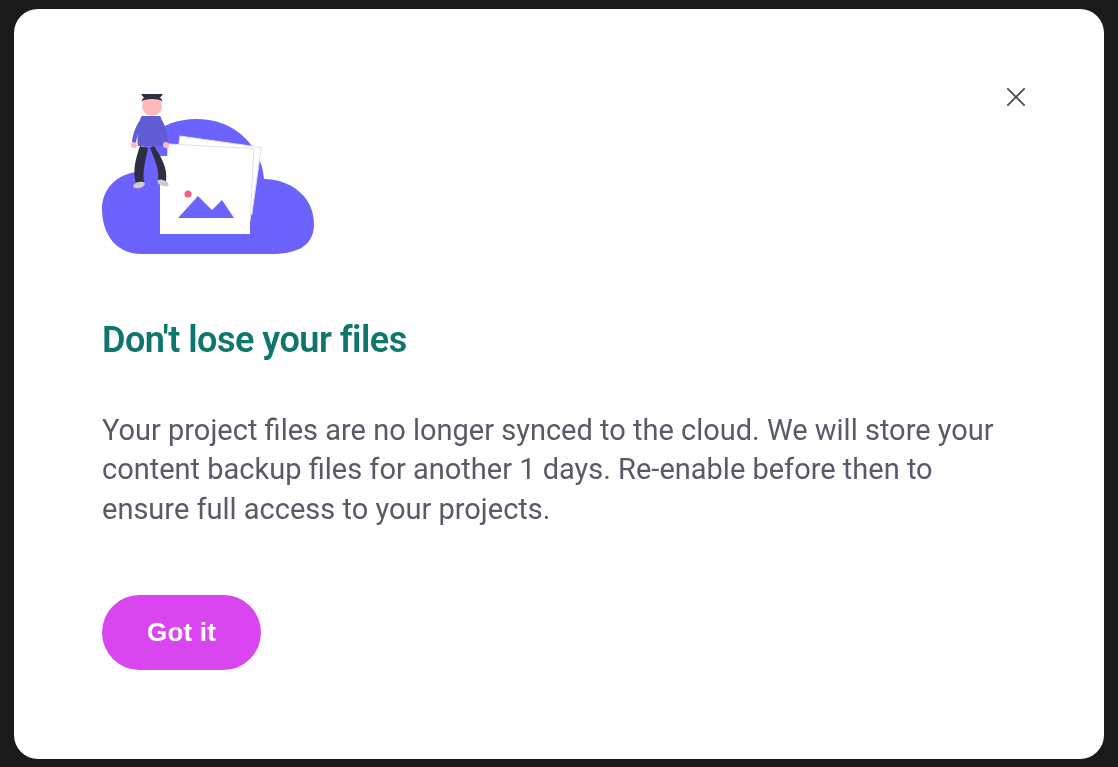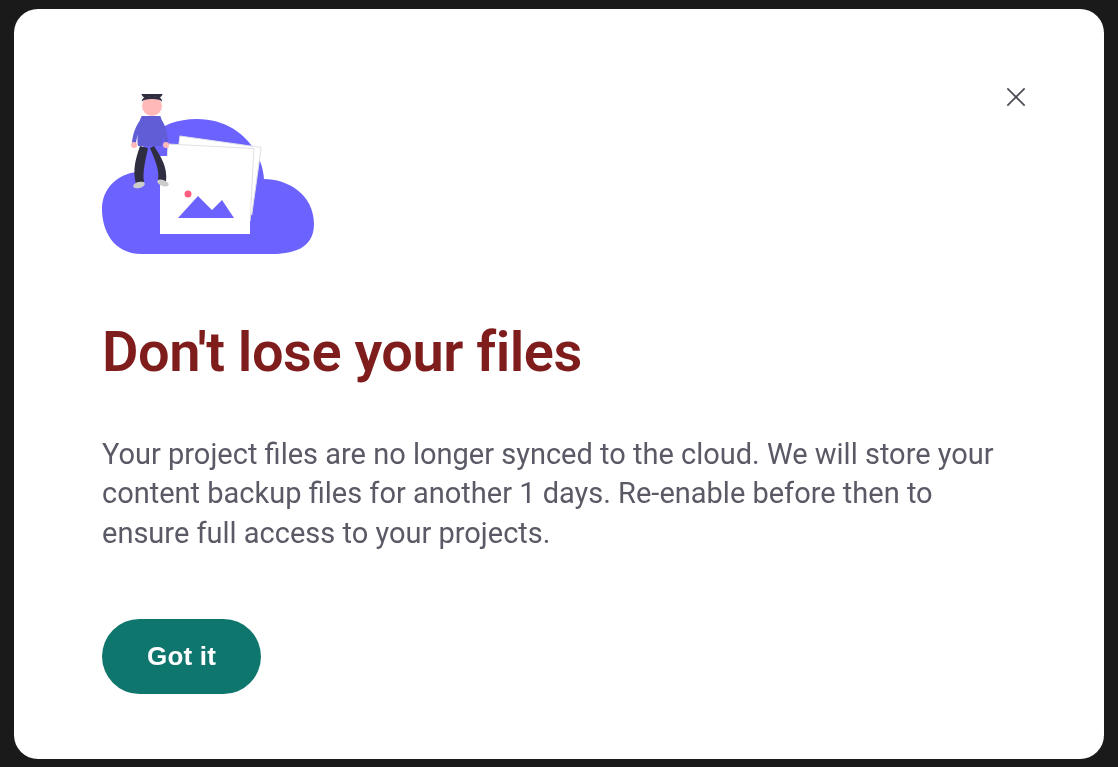--- a/index.html
+++ b/index.html
@@ -43,36 +43,36 @@
       stroke: #4a4a52;
       stroke-width: 1.5;
     }
     .illustration {
       width: 212px;
       height: 175px;
       margin-bottom: 50px;
       position: relative;
     }
     .heading {
-      font-size: 56px;
+      font-size: 36px;
       font-weight: 600;
-      color: #7f1d1d;
+      color: #0f766e;
       margin-bottom: 50px;
       letter-spacing: -0.5px;
     }
     .body-text {
       font-size: 29px;
       line-height: 1.37;
       color: #5a5a66;
       font-weight: 400;
       margin-bottom: 65px;
       max-width: 920px;
     }
     .primary-button {
-      background: #0f766e;
+      background: #d946ef;
       color: #ffffff;
       border: none;
       border-radius: 40px;
       padding: 22px 45px;
       font-size: 26px;
       font-weight: 600;
       cursor: pointer;
       letter-spacing: 0.2px;
     }
   </style>

